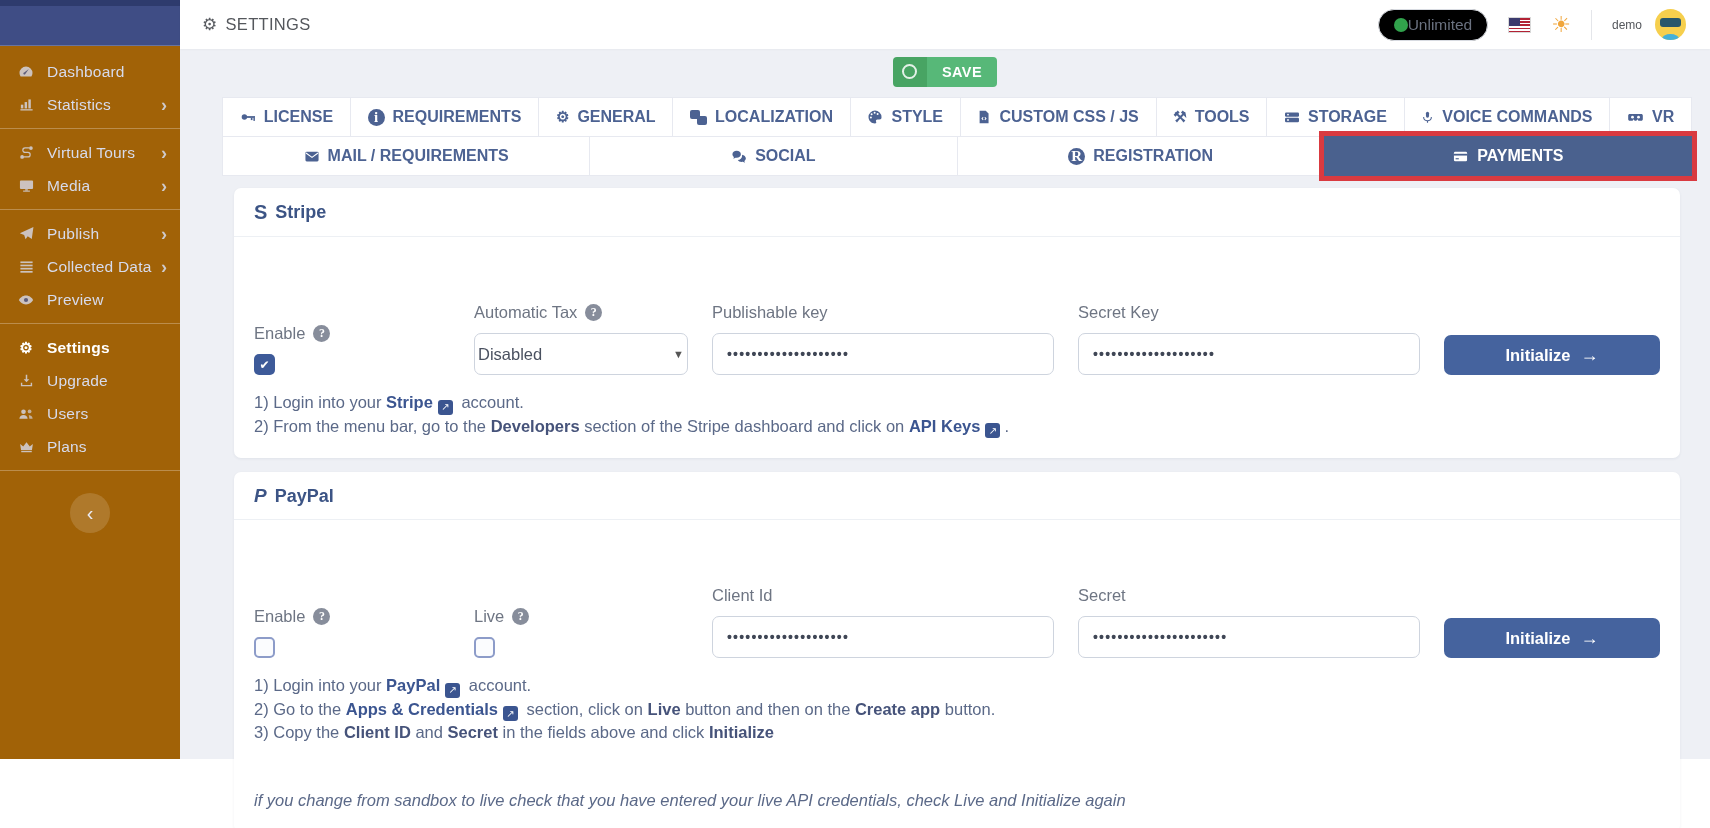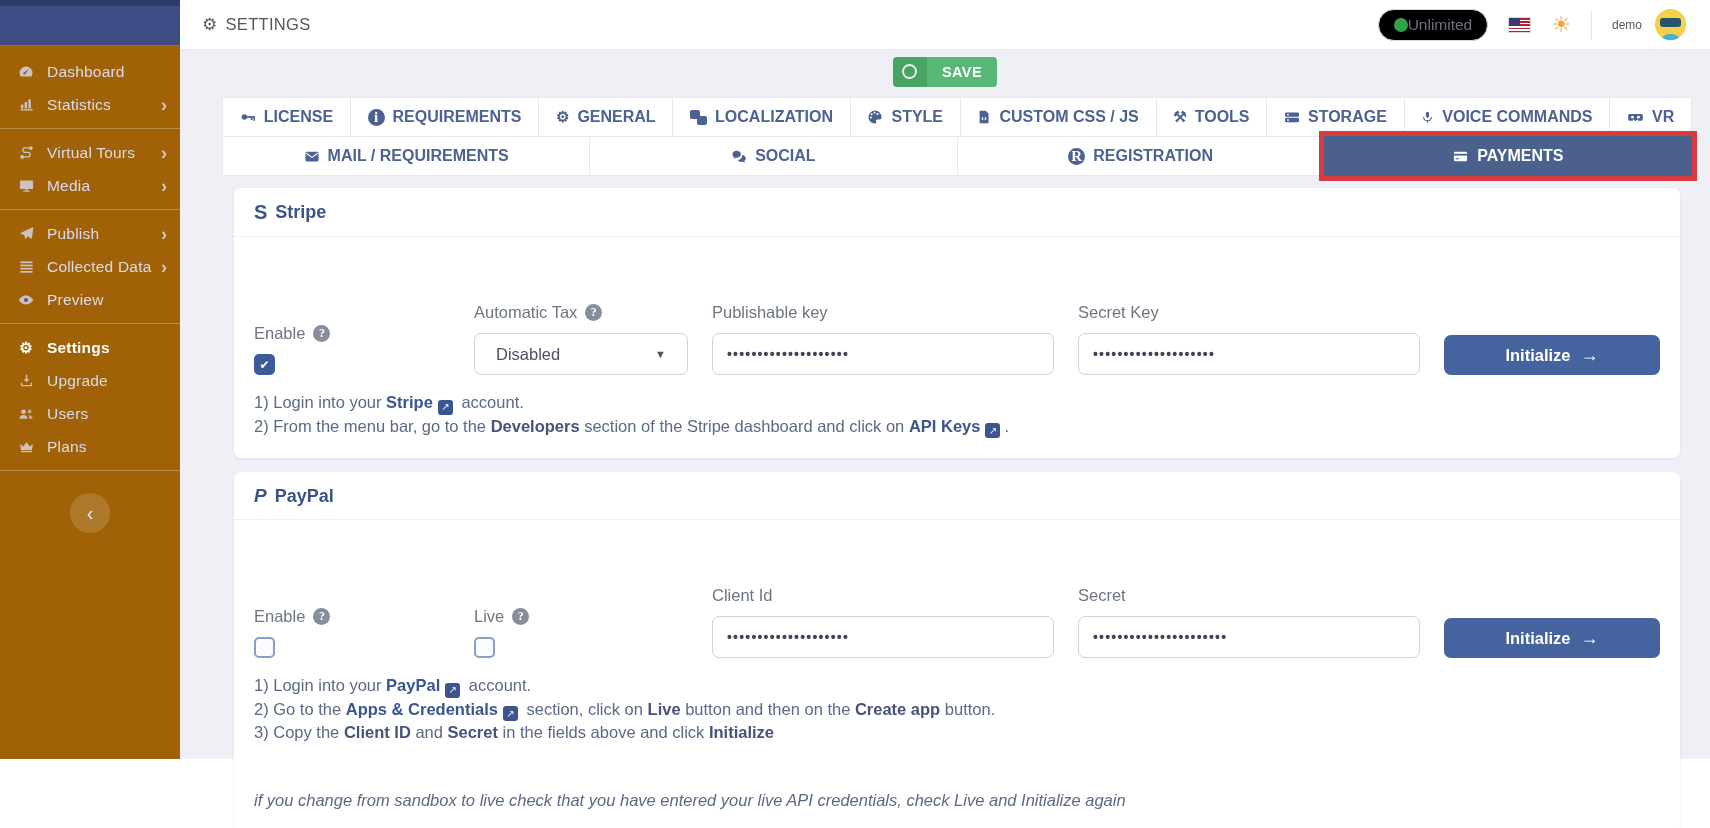--- a/index.html
+++ b/index.html
@@ -72,21 +72,21 @@
   .col-a { width:196px; flex-shrink:0; }
   .col-b { width:214px; flex-shrink:0; }
   .col-grow { flex:1; min-width:0; }
   .col-btn { width:216px; flex-shrink:0; }
   .field-label { color:#6e7583; font-size:16.5px; margin-bottom:10px; display:flex; align-items:center; gap:8px; height:21px; }
   .help { width:17px; height:17px; border-radius:50%; background:#878d9b; color:#fff; font-size:12px; font-weight:bold; display:inline-flex; align-items:center; justify-content:center; font-family:"Liberation Serif", serif; }
   .label-spacer { height:31px; }
   .checkbox { width:21px; height:21px; border-radius:5px; margin-top:4px; cursor:pointer; }
   .checkbox.checked { background:#3d5a99; color:#fff; display:flex; align-items:center; justify-content:center; font-size:12px; }
   .checkbox.unchecked { background:#fbfcfe; border:2px solid #8d9cc9; }
-  .select { width:214px; height:42px; border:1px solid #ced4de; border-radius:7px; background:#fff; display:flex; align-items:center; padding:0 21px; color:#4a5160; font-size:16.5px; cursor:pointer; }
+  .select { width:214px; height:42px; border:1px solid #ced4de; border-radius:7px; background:#fff; display:flex; align-items:center; padding:0 3px; color:#4a5160; font-size:16.5px; cursor:pointer; }
   .select .arrow { margin-left:auto; color:#555; font-size:11px; }
   .text-input { height:42px; border:1px solid #ced4de; border-radius:7px; background:#fff; display:flex; align-items:center; padding:0 14px; color:#3f4655; font-size:14px; letter-spacing:1.2px; font-weight:bold; overflow:hidden; cursor:text; }
   .init-btn { width:100%; height:40px; background:#45639e; border:none; border-radius:7px; color:#fff; font-weight:bold; font-size:16.5px; display:flex; align-items:center; justify-content:center; gap:10px; cursor:pointer; font-family:"Liberation Sans", sans-serif; }
   .init-btn .arr { font-size:18px; font-weight:normal; }
   .instructions { margin-top:16px; color:#5b6988; font-size:16.5px; font-weight:500; line-height:1.42; }
   .bold-seg { color:#46537a; font-weight:bold; }
   .link-seg { color:#3b5590; font-weight:bold; cursor:pointer; }
   .ext { display:inline-flex; width:15px; height:15px; background:#3b5590; border-radius:3px; color:#fff; font-size:10px; align-items:center; justify-content:center; vertical-align:-2px; margin:0 4px 0 5px; cursor:pointer; }
   .italic-line { font-style:italic;margin-top:44px; }
   svg { display:block; }

